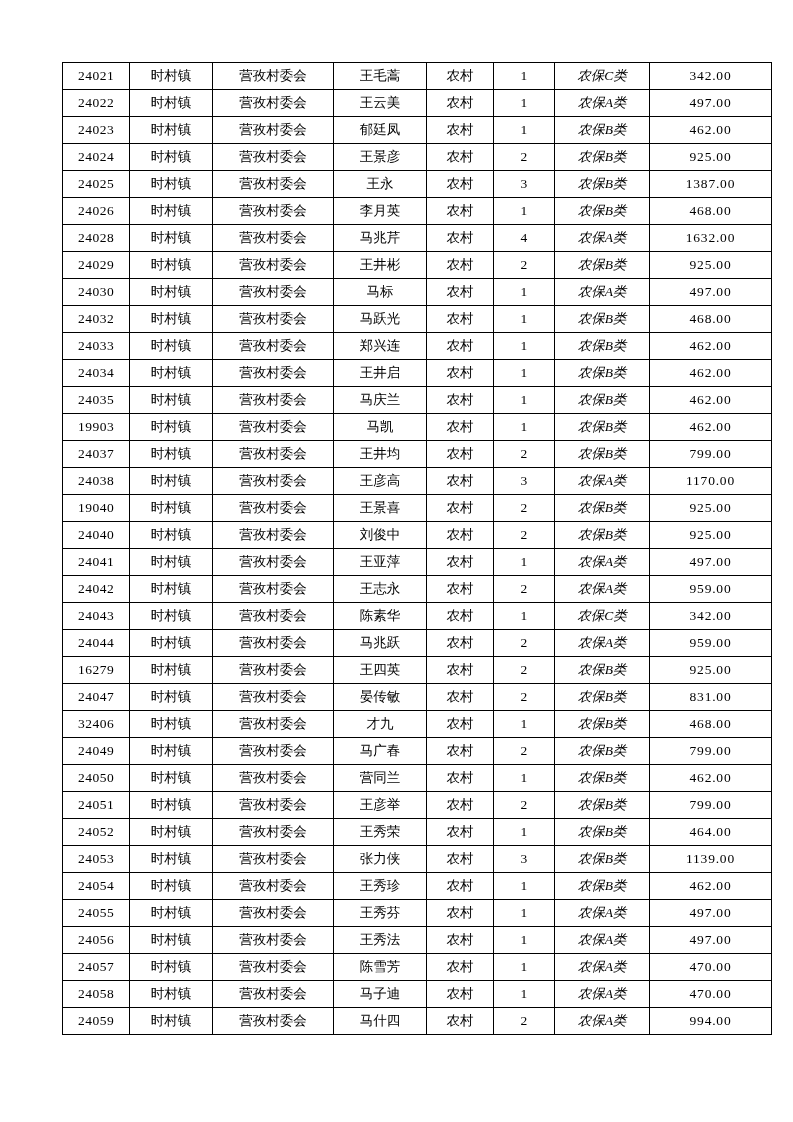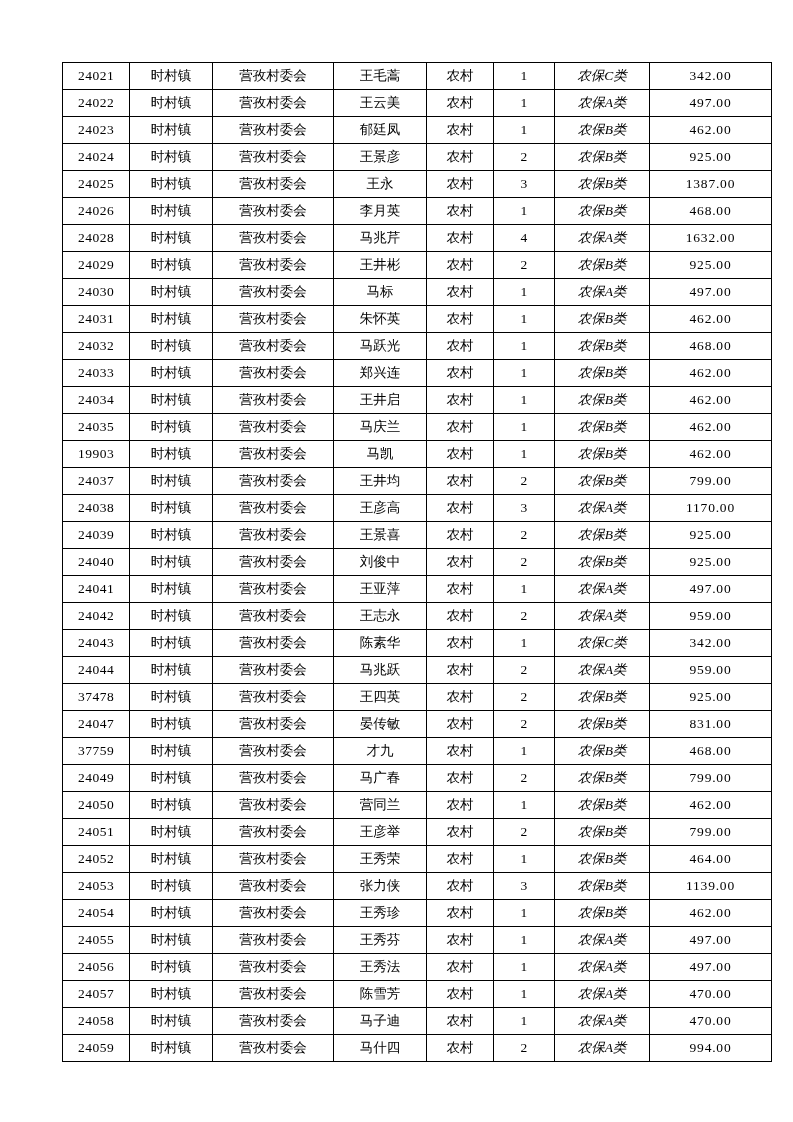--- a/index.html
+++ b/index.html
@@ -144,30 +144,20 @@
           <td class="col-id num">24030</td>
           <td class="col-town">时村镇</td>
           <td class="col-village">营孜村委会</td>
           <td class="col-name">马标</td>
           <td class="col-type">农村</td>
           <td class="col-count num">1</td>
           <td class="col-category">农保A类</td>
           <td class="col-amount num amount">497.00</td>
         </tr>
         <tr>
-          <td class="col-id num">24031</td>
-          <td class="col-town">时村镇</td>
-          <td class="col-village">营孜村委会</td>
-          <td class="col-name">朱怀英</td>
-          <td class="col-type">农村</td>
-          <td class="col-count num">1</td>
-          <td class="col-category">农保B类</td>
-          <td class="col-amount num amount">462.00</td>
-        </tr>
-        <tr>
           <td class="col-id num">24032</td>
           <td class="col-town">时村镇</td>
           <td class="col-village">营孜村委会</td>
           <td class="col-name">马跃光</td>
           <td class="col-type">农村</td>
           <td class="col-count num">1</td>
           <td class="col-category">农保B类</td>
           <td class="col-amount num amount">468.00</td>
         </tr>
         <tr>
@@ -224,21 +214,21 @@
           <td class="col-id num">24038</td>
           <td class="col-town">时村镇</td>
           <td class="col-village">营孜村委会</td>
           <td class="col-name">王彦高</td>
           <td class="col-type">农村</td>
           <td class="col-count num">3</td>
           <td class="col-category">农保A类</td>
           <td class="col-amount num amount">1170.00</td>
         </tr>
         <tr>
-          <td class="col-id num">24039</td>
+          <td class="col-id num">19040</td>
           <td class="col-town">时村镇</td>
           <td class="col-village">营孜村委会</td>
           <td class="col-name">王景喜</td>
           <td class="col-type">农村</td>
           <td class="col-count num">2</td>
           <td class="col-category">农保B类</td>
           <td class="col-amount num amount">925.00</td>
         </tr>
         <tr>
           <td class="col-id num">24040</td>
@@ -284,41 +274,41 @@
           <td class="col-id num">24044</td>
           <td class="col-town">时村镇</td>
           <td class="col-village">营孜村委会</td>
           <td class="col-name">马兆跃</td>
           <td class="col-type">农村</td>
           <td class="col-count num">2</td>
           <td class="col-category">农保A类</td>
           <td class="col-amount num amount">959.00</td>
         </tr>
         <tr>
-          <td class="col-id num">37478</td>
+          <td class="col-id num">16279</td>
           <td class="col-town">时村镇</td>
           <td class="col-village">营孜村委会</td>
           <td class="col-name">王四英</td>
           <td class="col-type">农村</td>
           <td class="col-count num">2</td>
           <td class="col-category">农保B类</td>
           <td class="col-amount num amount">925.00</td>
         </tr>
         <tr>
           <td class="col-id num">24047</td>
           <td class="col-town">时村镇</td>
           <td class="col-village">营孜村委会</td>
           <td class="col-name">晏传敏</td>
           <td class="col-type">农村</td>
           <td class="col-count num">2</td>
           <td class="col-category">农保B类</td>
           <td class="col-amount num amount">831.00</td>
         </tr>
         <tr>
-          <td class="col-id num">37759</td>
+          <td class="col-id num">32406</td>
           <td class="col-town">时村镇</td>
           <td class="col-village">营孜村委会</td>
           <td class="col-name">才九</td>
           <td class="col-type">农村</td>
           <td class="col-count num">1</td>
           <td class="col-category">农保B类</td>
           <td class="col-amount num amount">468.00</td>
         </tr>
         <tr>
           <td class="col-id num">24049</td>

